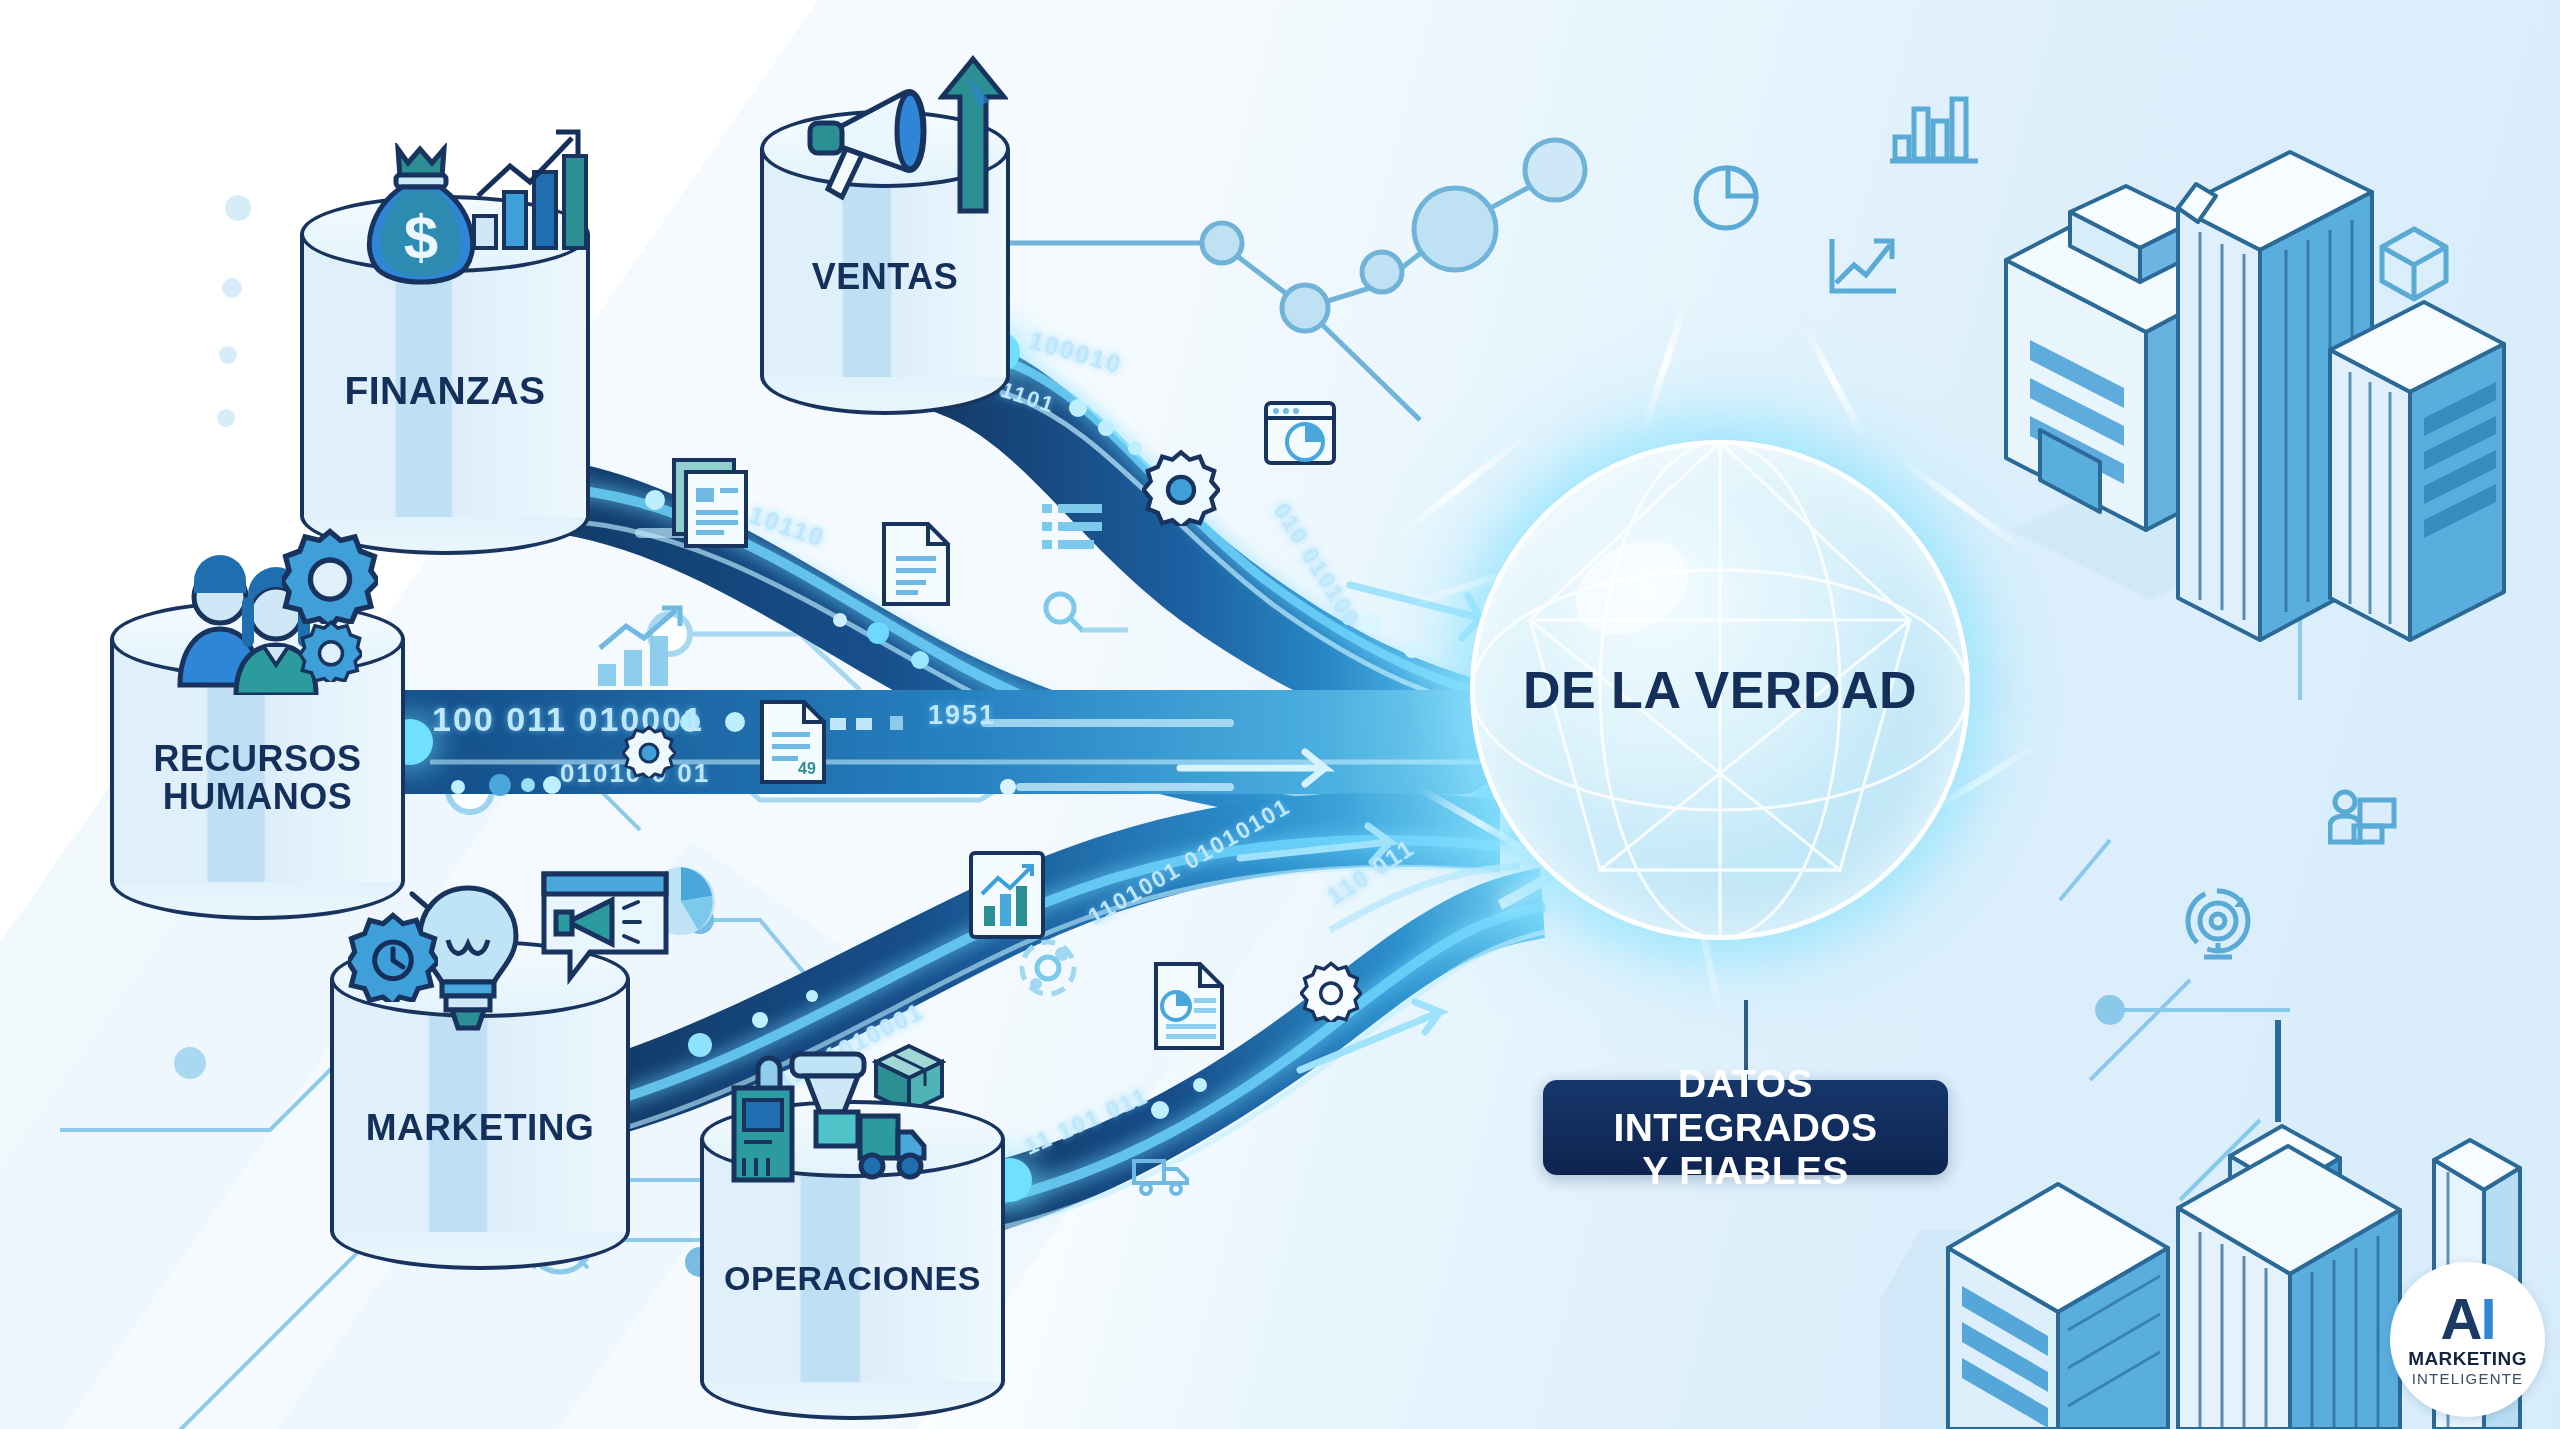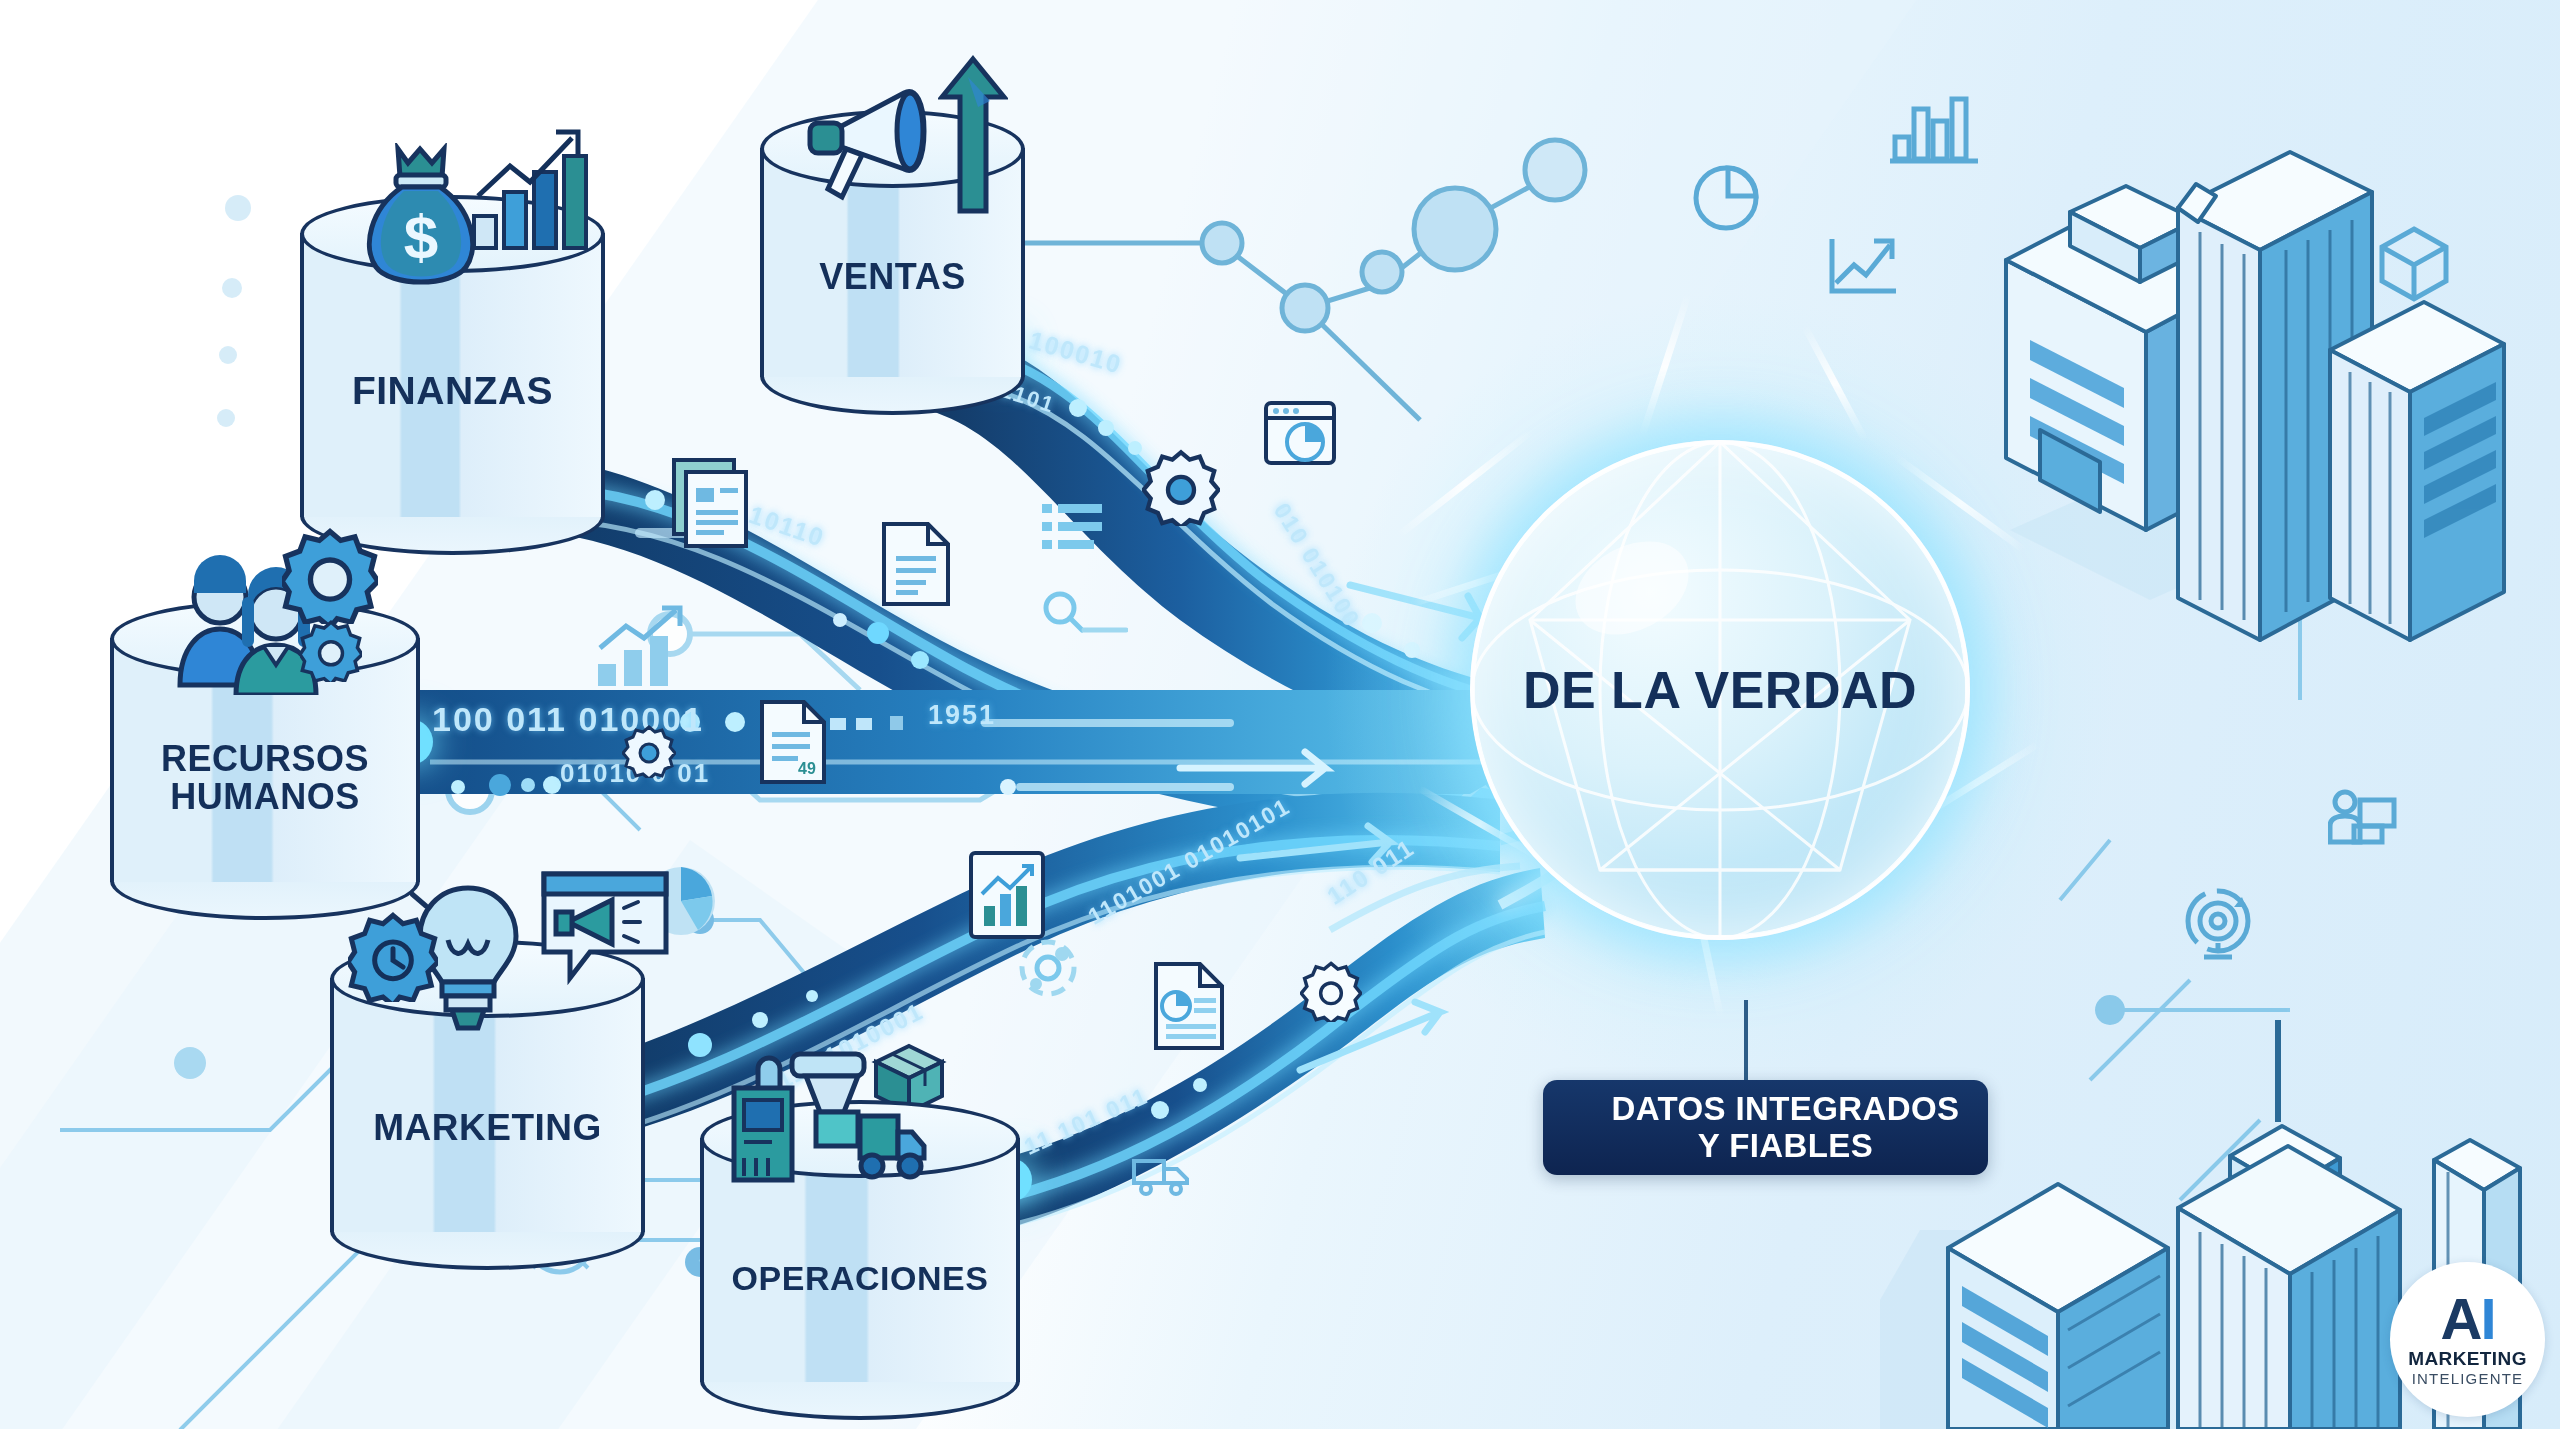--- a/index.html
+++ b/index.html
@@ -15,21 +15,21 @@
   .bg-base{position:absolute;inset:0;
     background:linear-gradient(105deg,#ffffff 0%,#ffffff 42%,#eaf6fd 55%,#ddeffb 72%,#d7ecfa 100%);}
   .bg-stripe{position:absolute;background:#e2f2fb;opacity:.85;}
   .bg-stripe.s3{left:240px;top:600px;width:330px;height:1800px;transform:rotate(35deg);transform-origin:top left;opacity:.45;}
   .bg-stripe.s4{left:690px;top:840px;width:230px;height:1500px;transform:rotate(35deg);transform-origin:top left;opacity:.40;}
   .bg-stripe.s5{left:1210px;top:-560px;width:900px;height:2600px;transform:rotate(35deg);transform-origin:top left;opacity:.45;background:#e6f4fc;}
   .bg-white-diag{position:absolute;left:860px;top:-820px;width:640px;height:2700px;
     background:#ffffff;transform:rotate(35deg);transform-origin:top left;opacity:.95;}
 
   
-  .cyl{position:absolute;padding-left:15px;}
+  .cyl{position:absolute;}
   .cyl .body{position:absolute;left:0;top:38px;width:100%;height:calc(100% - 76px);
     background:linear-gradient(90deg,#dff0fa 0%,#dff0fa 32%,#bfe0f4 33%,#bfe0f4 52%,#ddeefa 53%,#eef8fe 100%);
     border-left:4px solid #17335e;border-right:4px solid #17335e;box-sizing:border-box;}
   .cyl .top{position:absolute;left:0;top:0;width:100%;height:78px;border-radius:50%;
     background:linear-gradient(180deg,#f4fbff 0%,#e3f3fc 100%);
     border:4px solid #17335e;box-sizing:border-box;}
   .cyl .bottom{position:absolute;left:0;bottom:0;width:100%;height:78px;border-radius:50%;
     background:linear-gradient(180deg,#d9edf9 0%,#eaf6fd 100%);
     border:4px solid #17335e;box-sizing:border-box;}
   .cyl .label{position:absolute;left:0;width:100%;text-align:center;
@@ -46,22 +46,22 @@
   .sphere-title{position:absolute;left:0;top:50%;transform:translateY(-50%);width:100%;
     text-align:center;color:#14305a;font-weight:bold;font-size:52px;line-height:1.13;
     letter-spacing:.5px;z-index:8;}
   .ray{position:absolute;background:linear-gradient(to right,rgba(255,255,255,0),rgba(255,255,255,.95),rgba(255,255,255,0));
     height:7px;border-radius:4px;}
 
   
   .badge{position:absolute;left:1543px;top:1080px;width:405px;height:95px;border-radius:14px;
     background:linear-gradient(180deg,#16376b 0%,#0e2450 100%);
     display:flex;align-items:center;justify-content:center;text-align:center;
-    color:#ffffff;font-weight:bold;font-size:33px;line-height:1.12;letter-spacing:.4px;
-    box-shadow:0 4px 16px rgba(12,40,80,.28);padding-left:40px;}
+    color:#ffffff;font-weight:bold;font-size:39px;line-height:1.12;letter-spacing:.4px;
+    box-shadow:0 4px 16px rgba(12,40,80,.28);}
   .badge-stem{position:absolute;left:1744px;top:1000px;width:4px;height:80px;background:#2d5d88;}
 
   
   .flow-svg{position:absolute;left:0;top:0;width:2560px;height:1429px;}
   .binlab{position:absolute;color:#bfe7fb;font-size:25px;font-weight:bold;
     letter-spacing:2px;font-family:"Liberation Sans", sans-serif;white-space:nowrap;
     text-shadow:0 0 7px rgba(120,210,255,.7);}
 
   
   .gl{position:absolute;}

